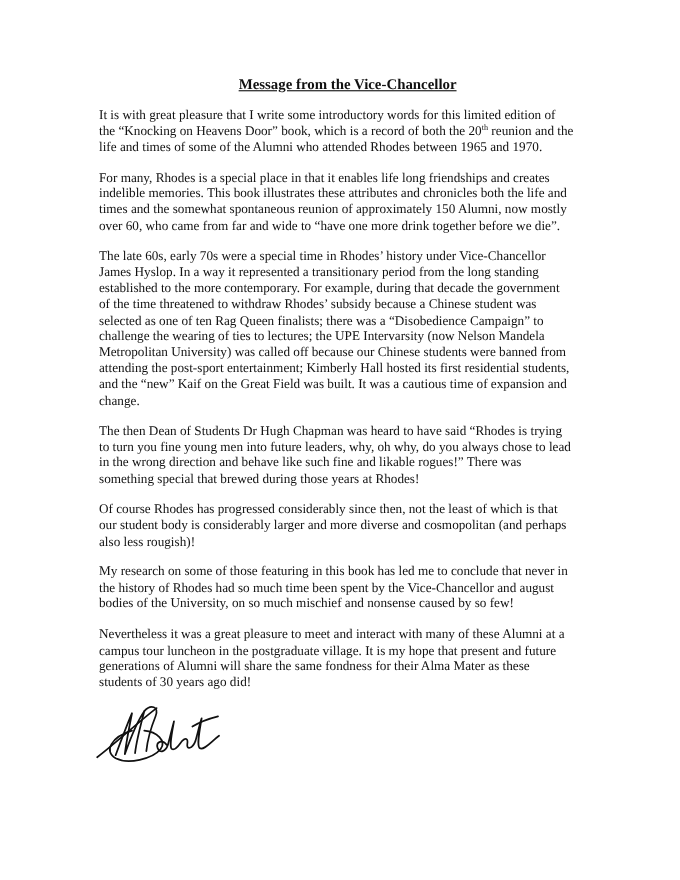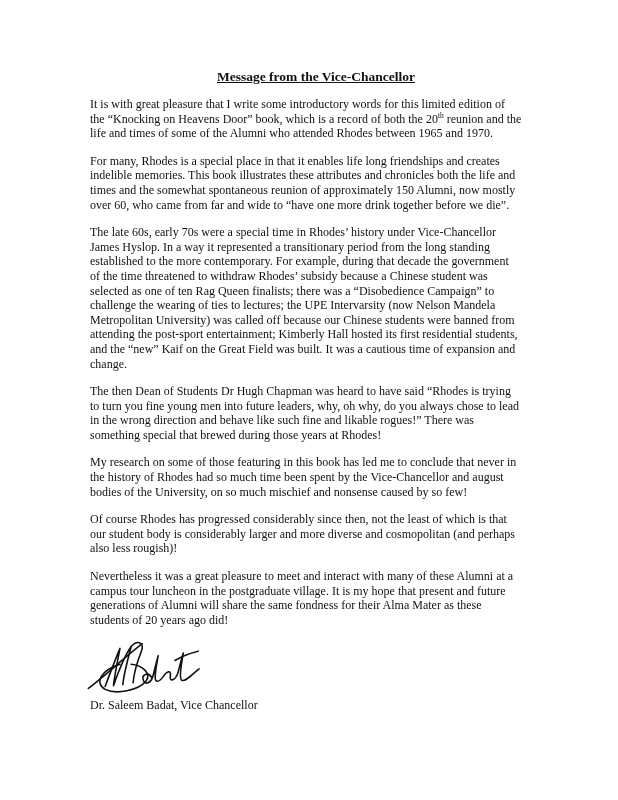--- a/index.html
+++ b/index.html
@@ -80,40 +80,39 @@
 Metropolitan University) was called off because our Chinese students were banned from
 attending the post-sport entertainment; Kimberly Hall hosted its first residential students,
 and the “new” Kaif on the Great Field was built. It was a cautious time of expansion and
 change.</p>
 
     <p class="para">The then Dean of Students Dr Hugh Chapman was heard to have said “Rhodes is trying
 to turn you fine young men into future leaders, why, oh why, do you always chose to lead
 in the wrong direction and behave like such fine and likable rogues!” There was
 something special that brewed during those years at Rhodes!</p>
 
+    <p class="para">Of course Rhodes has progressed considerably since then, not the least of which is that
+our student body is considerably larger and more diverse and cosmopolitan (and perhaps
+also less rougish)!</p>
+
     <p class="para">My research on some of those featuring in this book has led me to conclude that never in
 the history of Rhodes had so much time been spent by the Vice-Chancellor and august
 bodies of the University, on so much mischief and nonsense caused by so few!</p>
 
-    <p class="para">Of course Rhodes has progressed considerably since then, not the least of which is that
-our student body is considerably larger and more diverse and cosmopolitan (and perhaps
-also less rougish)!</p>
-
     <p class="para">Nevertheless it was a great pleasure to meet and interact with many of these Alumni at a
 campus tour luncheon in the postgraduate village.  It is my hope that present and future
 generations of Alumni will share the same fondness for their Alma Mater as these
-students of 20 years ago did!</p>
+students of 30 years ago did!</p>
 
     <div class="signature-block">
       <svg class="signature-svg" width="122" height="54" viewBox="0 0 130 58" fill="none" stroke="#111111" stroke-width="1.7" stroke-linecap="round" stroke-linejoin="round">
         <path d="M2 52 C18 40 44 16 60 4"></path>
         <path d="M20 50 C26 34 32 18 36 9 C33 24 30 40 29 49 C35 32 43 14 48 7 C44 22 40 38 39 48"></path>
         <path d="M48 7 C54 0 63 2 59 12 C55 22 51 36 50 46"></path>
         <path d="M36 26 C16 32 8 46 20 53 C32 59 56 54 64 44 C70 36 60 27 48 26"></path>
         <path d="M70 40 C66 34 59 37 61 43 C63 49 69 46 71 40 C73 33 75 24 77 17 C75 28 72 42 75 44 C79 46 83 38 85 36 C88 33 91 33 90 39 C89 45 95 44 98 36 C100 29 102 20 104 14 C102 26 99 40 102 43 C106 46 114 36 121 31"></path>
         <path d="M95 22 C103 17 112 14 120 12"></path>
       </svg>
 
-      <p class="signoff">Dr. Saleem Badat, Vice Chancellor</p>
     </div>
 
   </div>
 </div>
 
 </body></html>

